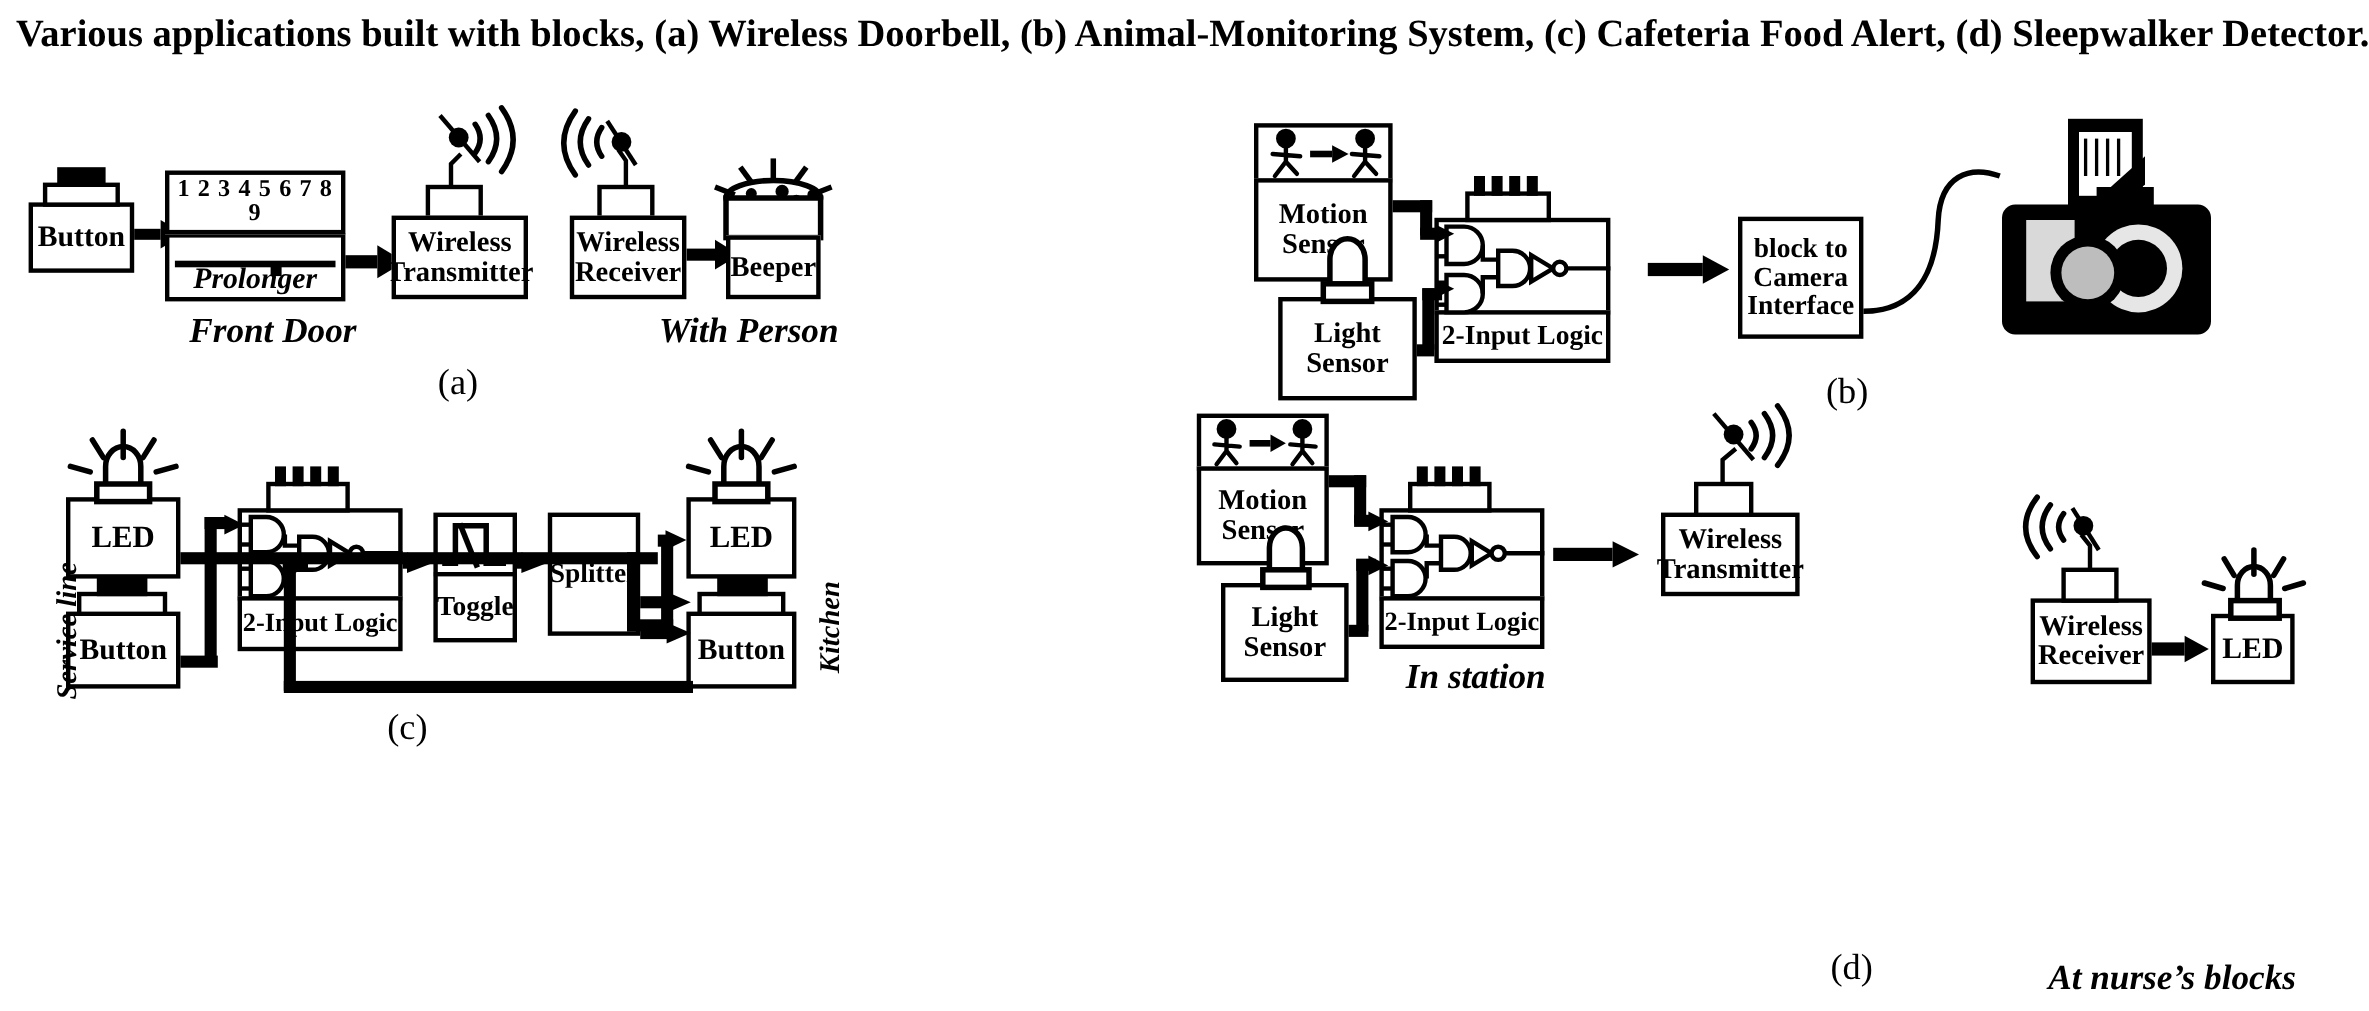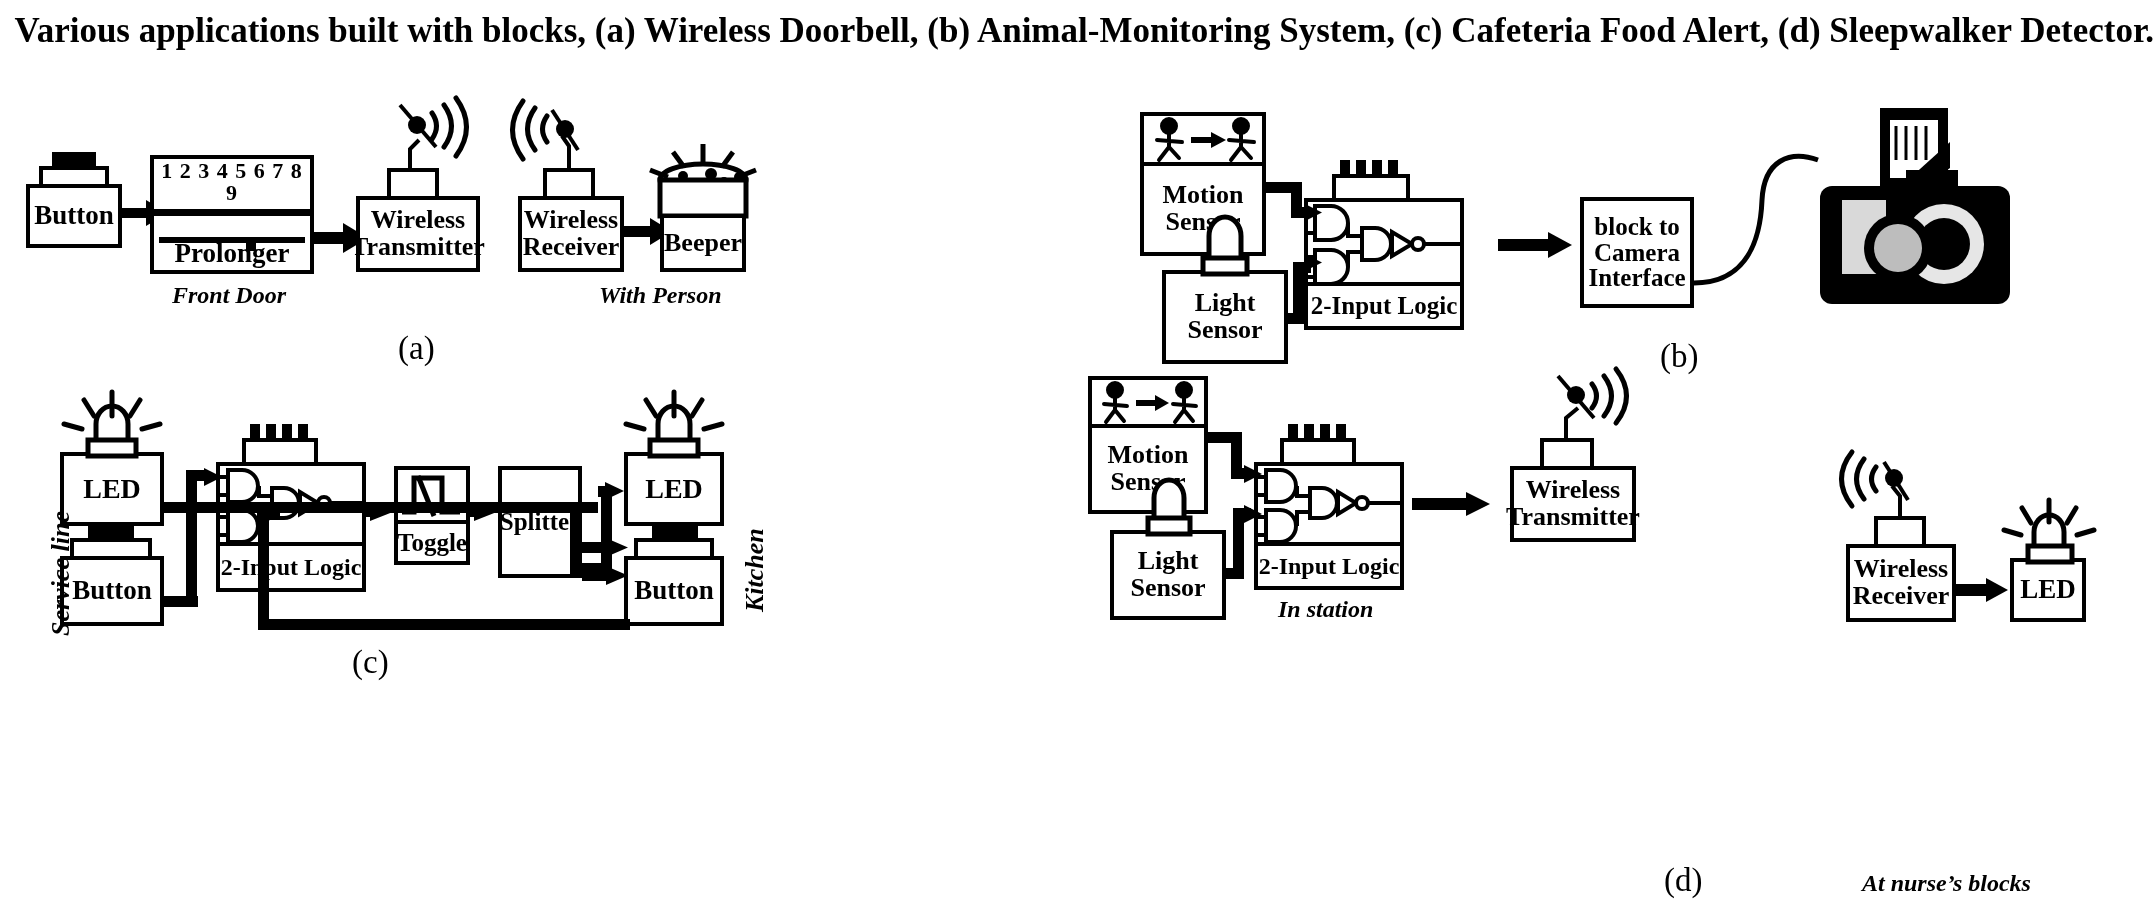--- a/index.html
+++ b/index.html
@@ -15,21 +15,21 @@
   }
   .box{
     position:absolute;box-sizing:border-box;
     border:4px solid #000;background:#fff;
     display:flex;align-items:center;justify-content:center;
     text-align:center;line-height:1.02;
     font-family:"Liberation Serif","DejaVu Serif",serif;
     font-size:27px;font-weight:700;
   }
   .lbl-it{
-    position:absolute;font-style:italic;font-weight:700;font-size:24px;
+    position:absolute;font-style:italic;font-weight:700;font-size:32px;
     font-family:"Liberation Serif","DejaVu Serif",serif;white-space:nowrap;
   }
   .panel-id{
     position:absolute;font-size:33px;font-family:"Liberation Serif","DejaVu Serif",serif;
   }
   .vert{
     transform-origin:0 0;white-space:nowrap;
   }
   svg.ov{position:absolute;left:0;top:0;width:2154px;height:919px;pointer-events:none;}
 </style>
@@ -100,21 +100,21 @@
     </g>
 
     <g fill="#fff" stroke="#000" stroke-width="5">
       <rect x="660" y="180" width="86" height="36"></rect>
     </g>
 
     <rect x="389" y="170" width="48" height="28" fill="#fff" stroke="#000" stroke-width="4"></rect>
     <rect x="545" y="170" width="48" height="28" fill="#fff" stroke="#000" stroke-width="4"></rect>
   </svg>
 
-  <div class="box" style="left:150px;top:212px;width:164px;height:62px;align-items:flex-end;padding-bottom:2px;">
+  <div class="box" style="left:150px;top:212px;width:164px;height:62px;align-items:flex-end;padding-bottom:2px;font-style:italic;">
     <span>Prolonger</span>
   </div>
   <div class="box" style="left:150px;top:155px;width:164px;height:58px;flex-direction:column;justify-content:flex-start;gap:30px;">
     <div style="font-size:22px;letter-spacing:1px;margin-top:1px;">1 2 3 4 5 6 7 8 9</div>
     <div style="position:relative;width:140px;height:16px;border:3px solid #000;margin-top:2px;">
       <div style="position:absolute;left:84px;top:1px;width:10px;height:10px;background:#000;"></div>
     </div>
   </div>
 
   <div class="box" style="left:356px;top:196px;width:124px;height:76px;flex-direction:column;font-size:26px;">
@@ -257,21 +257,21 @@
   <div class="box" style="left:624px;top:556px;width:100px;height:70px;font-size:27px;">
     <span>Button</span>
   </div>
 
   <div class="box" style="left:216px;top:462px;width:150px;height:84px;"></div>
   <div class="box" style="left:216px;top:542px;width:150px;height:50px;font-size:24px;">
     <span>2-Input Logic</span>
   </div>
 
   <div class="box" style="left:394px;top:466px;width:76px;height:58px;"></div>
-  <div class="box" style="left:394px;top:520px;width:76px;height:45px;font-size:25px;">
+  <div class="box" style="left:394px;top:520px;width:76px;height:64px;font-size:25px;">
     <span>Toggle</span>
   </div>
 
   <div class="box" style="left:498px;top:466px;width:84px;height:112px;font-size:25px;">
     <span>Splitter</span>
   </div>
 
   <svg class="ov" viewBox="0 0 2154 919">
 
     <g stroke="#000" stroke-width="5" fill="#fff">

